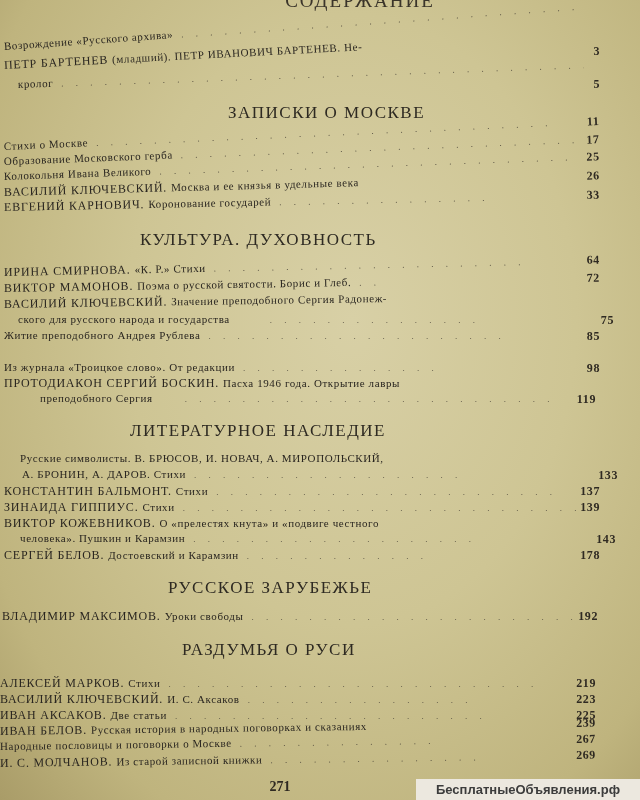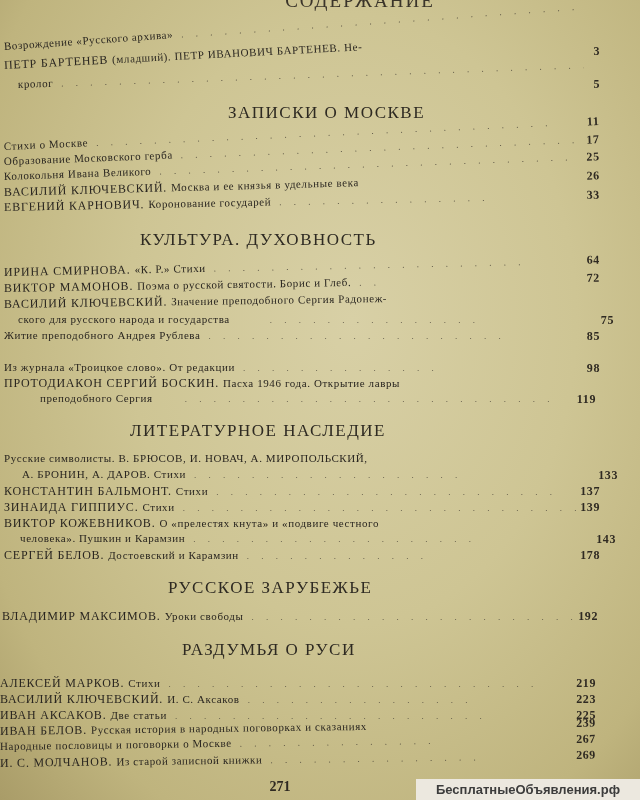--- a/index.html
+++ b/index.html
@@ -139,21 +139,21 @@
   </div>
   <div class="entry" style="top:392px; left:40px;gap:24px;">
     <span class="text" style="margin-left:0">преподобного Сергия</span>
     <span class="dots">. . . . . . . . . . . . . . . . . . . . . . . . . .</span>
     <span class="page-num" style="left:520px">119</span>
   </div>
 
   <div class="section-heading" style="top:421px; left:130px; width:auto;">ЛИТЕРАТУРНОЕ НАСЛЕДИЕ</div>
 
   <div class="entry" style="top:452px;">
-    <span class="text" style="margin-left:0">Русские символисты. В. БРЮСОВ, И. НОВАЧ, А. МИРОПОЛЬСКИЙ,</span>
+    <span class="text" style="margin-left:16px">Русские символисты. В. БРЮСОВ, И. НОВАЧ, А. МИРОПОЛЬСКИЙ,</span>
   </div>
   <div class="entry" style="top:468px; left:22px;">
     <span class="text" style="margin-left:0">А. БРОНИН, А. ДАРОВ. Стихи</span>
     <span class="dots">. . . . . . . . . . . . . . . . . . .</span>
     <span class="page-num" style="left:560px">133</span>
   </div>
   <div class="entry" style="top:484px;justify-content:flex-end;">
     <span class="author">КОНСТАНТИН БАЛЬМОНТ.</span>
     <span class="text">Стихи</span>
     <span class="dots">. . . . . . . . . . . . . . . . . . . . . . . .</span>

